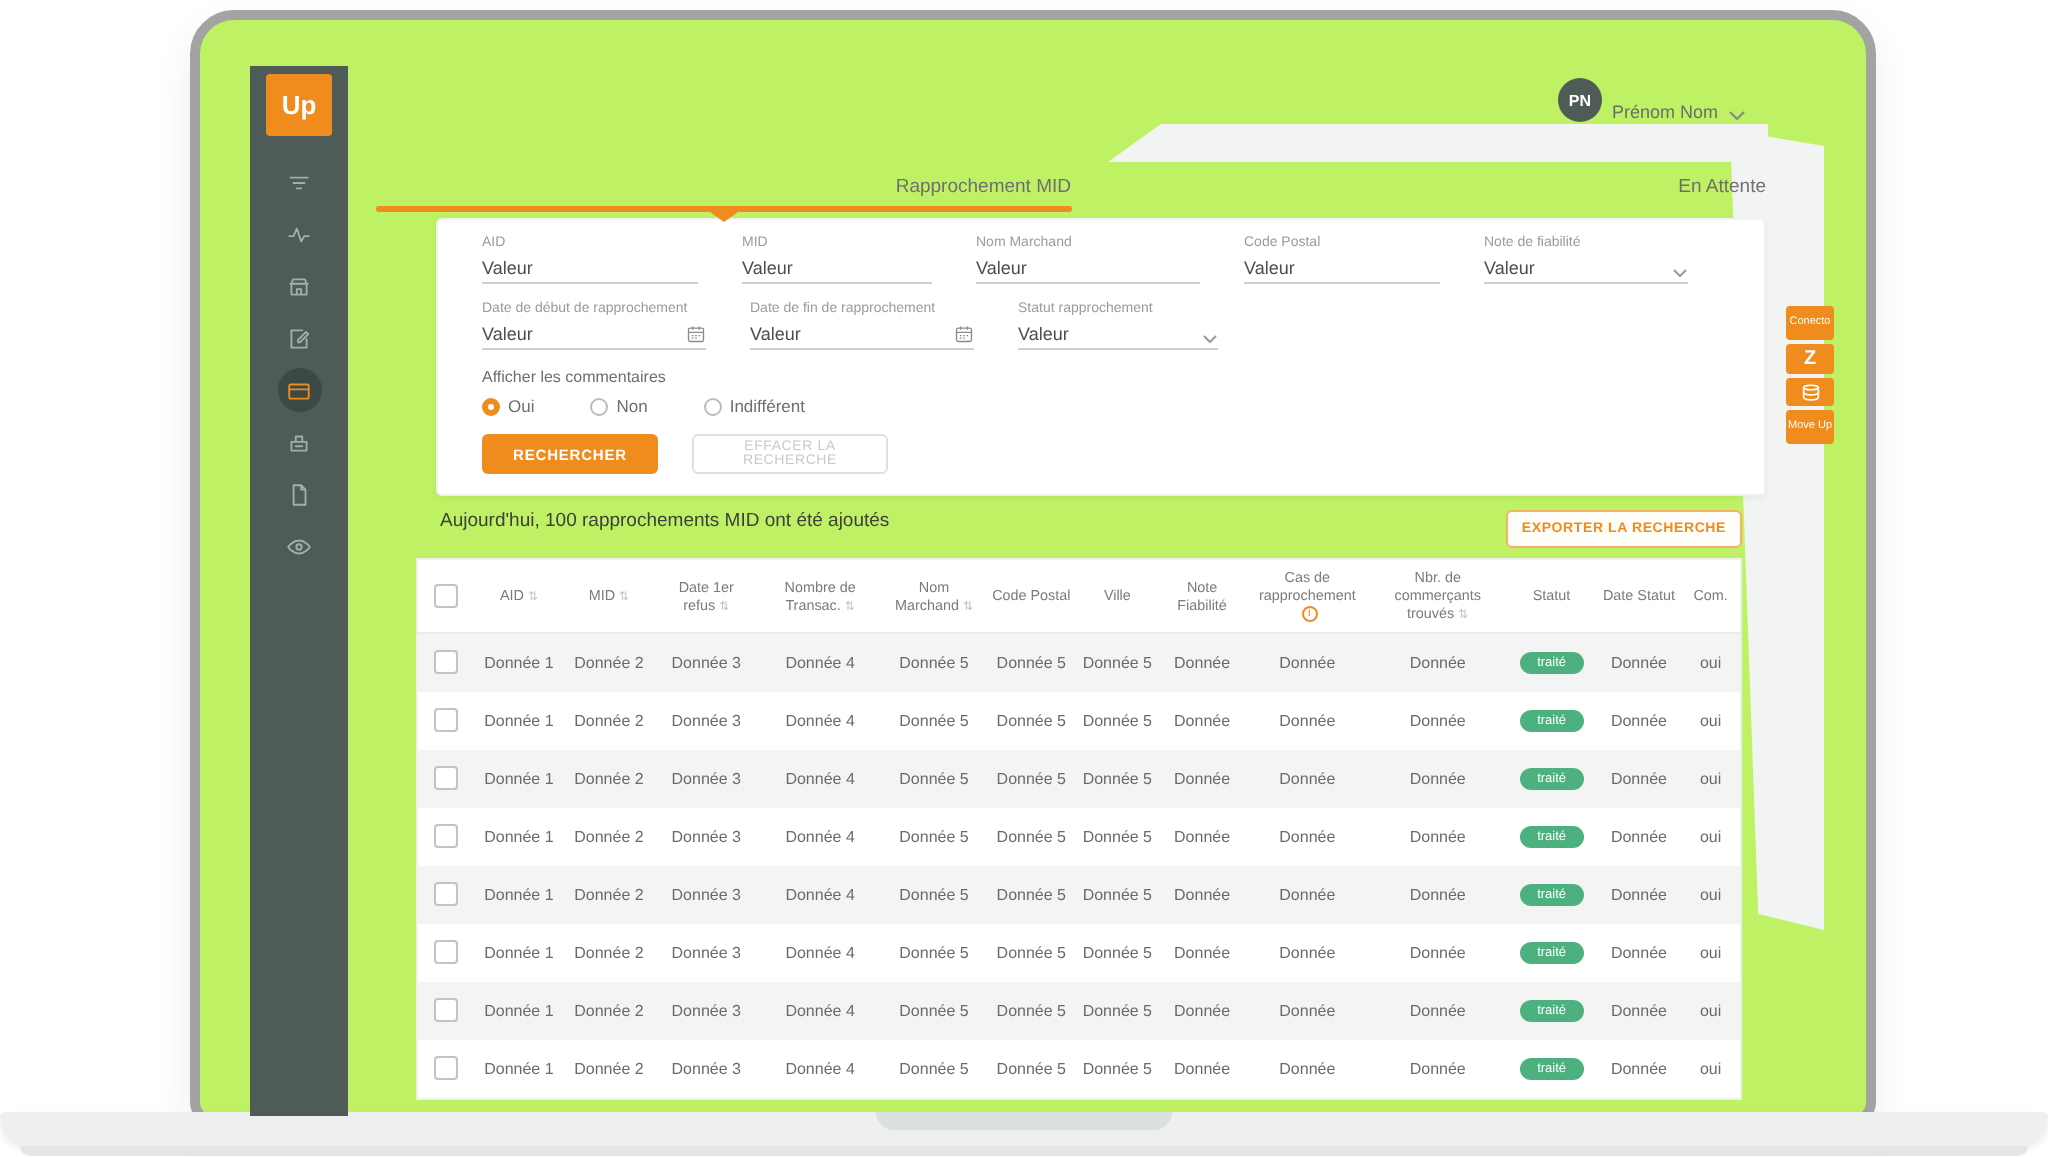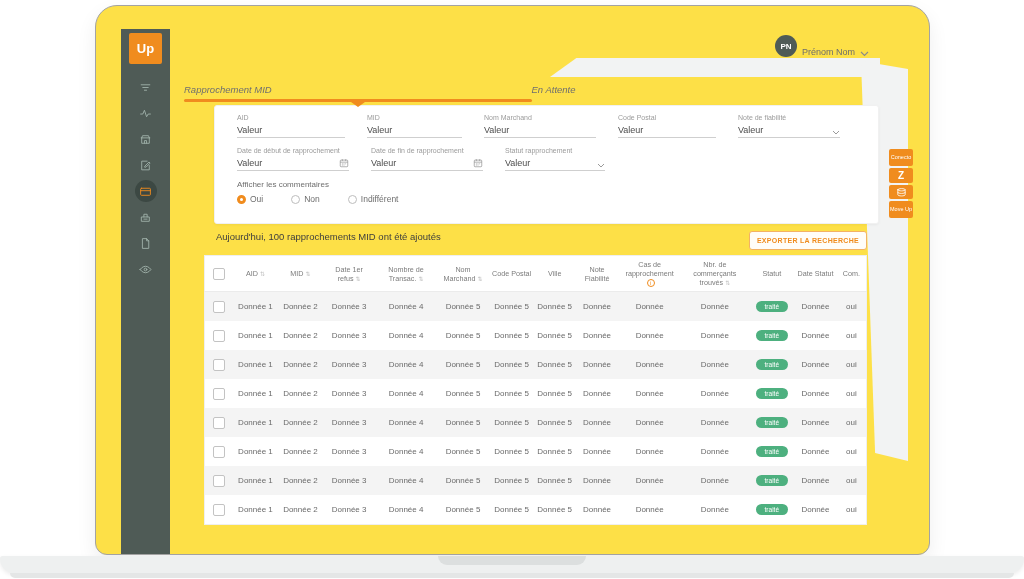--- a/index.html
+++ b/index.html
@@ -4,21 +4,21 @@
 <style>
   html,body{margin:0;padding:0;}
   body{
     width:1024px;height:579px;position:relative;overflow:hidden;
     background:#ffffff;font-family:"Liberation Sans",sans-serif;
     -webkit-font-smoothing:antialiased;
   }
   
   .laptop-screen{
     position:absolute;left:95px;top:5px;width:833px;height:548px;
-    background:#fde047;border:1px solid #a3a3a3;
+    background:#bef264;border:5px solid #a3a3a3;
     border-radius:22px 22px 12px 12px;
     box-shadow:0 8px 20px rgba(0,0,0,.07);
   }
   .app{position:absolute;left:14px;top:14px;right:14px;bottom:0;overflow:hidden;border-radius:0 0 8px 8px;}
   .laptop-base{
     position:absolute;left:0;top:556px;width:1024px;height:17px;
     background:#eef0f0;border-radius:3px 3px 16px 16px;
     box-shadow:0 2px 4px rgba(0,0,0,.08);
   }
   .laptop-notch{width:148px;height:9px;margin:0 auto;background:#dcdfdf;border-radius:0 0 9px 9px;}
@@ -42,21 +42,21 @@
   .side-icon svg{width:13px;height:13px;stroke:#9fb0a9;fill:none;stroke-width:1.7;stroke-linecap:round;stroke-linejoin:round;}
   .side-icon.active{background:#3c4843;}
   .side-icon.active svg{stroke:var(--accent);}
   
   .user-menu{position:absolute;top:15px;right:46px;display:flex;align-items:flex-end;gap:5px;z-index:2;cursor:pointer;}
   .avatar{width:22px;height:22px;border-radius:50%;background:#4f5b56;color:#fff;font-size:8px;font-weight:bold;display:flex;align-items:center;justify-content:center;}
   .user-name{font-size:9px;color:#6d6d6d;}
   
   .main{position:absolute;left:74px;top:57px;width:695px;z-index:2;}
   .tabbar{display:flex;height:25px;}
-  .tab{flex:1;position:relative;display:flex;align-items:center;justify-content:flex-start;font-size:9.5px;color:#6f6f6f;cursor:pointer;font-style:italic;}
+  .tab{flex:1;position:relative;display:flex;align-items:center;justify-content:flex-end;font-size:9.5px;color:#6f6f6f;cursor:pointer;}
   .underline{position:absolute;left:0;right:0;bottom:0;height:3px;background:var(--accent);border-radius:2px;}
   .tri{position:absolute;left:50%;top:3px;transform:translateX(-50%);width:0;height:0;border-left:7px solid transparent;border-right:7px solid transparent;border-top:5px solid var(--accent);}
   
   .filter-card{
     margin:3px 0 0 30px;width:665px;box-sizing:border-box;background:#fff;
     border:1px solid #f1f1f1;border-radius:3px;box-shadow:0 1px 3px rgba(0,0,0,.05);
     padding:8px 16px 10px 22px;
   }
   .section-label{font-size:7.5px;color:#8f8f8f;letter-spacing:.4px;margin-bottom:5px;}
   .fields-row{display:flex;gap:22px;margin-bottom:9px;}
@@ -256,20 +256,24 @@
               </label>
               <label class="radio">
                 <span class="r-circle"></span>
                 <span class="r-label">Non</span>
               </label>
               <label class="radio">
                 <span class="r-circle"></span>
                 <span class="r-label">Indifférent</span>
               </label>
             </div>
+          <div class="btn-row">
+            <button class="btn-primary">RECHERCHER</button>
+            <button class="btn-ghost">EFFACER LA RECHERCHE</button>
+          </div>
         </div>
 
         <div class="summary-row">
           <span class="summary-text">Aujourd'hui, 100 rapprochements MID ont été ajoutés</span>
           <button class="btn-outline">EXPORTER LA RECHERCHE</button>
         </div>
 
         <table class="results-table">
           <colgroup>
             <col style="width:4.3%">

